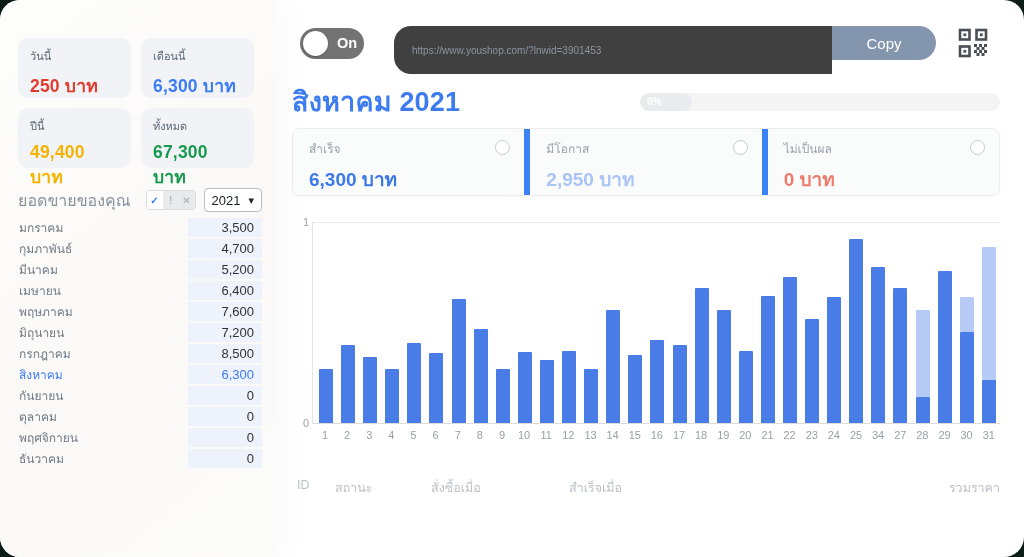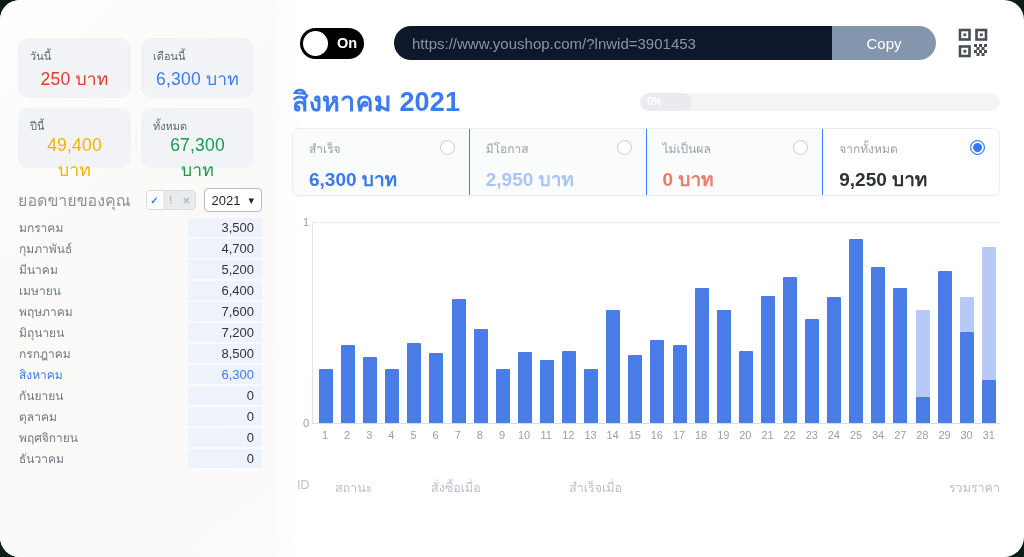--- a/index.html
+++ b/index.html
@@ -7,21 +7,21 @@
   body { background:#0c1d18; font-family:"Liberation Sans", sans-serif; }
   .page { position:relative; width:1024px; height:557px; background:#fff; border-radius:20px; overflow:hidden; }
 
   
   .sidebar { position:absolute; left:0; top:0; width:276px; height:557px;
     background:linear-gradient(140deg,#fdfdfb 0%,#faf9f7 55%,#fbfbfa 100%);
     box-shadow:10px 0 30px rgba(0,0,0,0.025); padding:38px 14px 0 18px; }
   .stat-grid { display:grid; grid-template-columns:113px 113px; gap:10px; }
   .stat-card { background:#f2f3f6; border-radius:10px; height:60px; padding:9px 12px; }
   .stat-label { font-size:11px; color:#5d6a76; }
-  .stat-value { font-size:17.5px; font-weight:normal; margin-top:0; letter-spacing:0.2px;text-align:center; }
+  .stat-value { font-size:17.5px; font-weight:bold; margin-top:7px; letter-spacing:0.2px; }
 
   .sales-header { display:flex; align-items:center; margin-top:20px; height:24px; }
   .sales-title { font-size:16px; color:#8a939c; flex:1; }
   .seg-control { display:flex; height:20px; border:1px solid #d9dcdf; border-radius:4px; overflow:hidden; margin-right:8px; }
   .seg-btn { width:16px; display:flex; align-items:center; justify-content:center; font-size:10px; font-weight:bold;
     background:#e9eaec; color:#b4bac1; cursor:pointer; }
   .seg-btn.sel { background:#fff; color:#2f7bf6; }
   .year-select { display:flex; align-items:center; gap:8px; height:24px; background:#fff; border:1px solid #b8bdc3;
     border-radius:4px; padding:0 7px; font-size:13px; color:#1c1f23; }
   .year-select .chev { font-size:11px; color:#202428; }
@@ -30,41 +30,41 @@
   .month-row { display:flex; align-items:center; height:21px; }
   .m-name { flex:1; font-size:12px; color:#6f7983; padding-left:1px; }
   .m-value { width:74px; height:19px; line-height:19px; background:#edf2fb; color:#2e343a;
     font-size:13px; text-align:right; padding-right:8px; border-radius:1px; }
   .month-row.active .m-name, .month-row.active .m-value { color:#3d7bf0; }
 
   
   .main { position:absolute; left:292px; top:0; width:716px; height:557px; }
 
   .top-row { position:absolute; top:26px; left:8px; right:18px; height:34px; display:flex; align-items:center; }
-  .toggle { width:64px; height:31px; background:#000000; border-radius:16px; position:relative;
+  .toggle { width:64px; height:31px; background:#737373; border-radius:16px; position:relative;
     display:flex; align-items:center; cursor:pointer; flex:0 0 auto; }
   .toggle-knob { position:absolute; left:3px; top:3px; width:25px; height:25px; background:#fff; border-radius:50%;
     box-shadow:0 1px 2px rgba(0,0,0,0.25); }
   .toggle-label { margin-left:37px; color:#fff; font-size:14.5px; font-weight:bold; }
   .url-group { display:flex; flex:1; height:34px; margin-left:30px; margin-right:22px; }
-  .url-input { flex:1; height:34px; background:#0f172a; border:none; outline:none;
-    border-radius:17px 0 0 17px; padding:0 18px; font-size:15px; color:#8b95a1; font-family:"Liberation Sans",sans-serif; }
+  .url-input { flex:1; height:48px; background:#404040; border:none; outline:none;
+    border-radius:17px 0 0 17px; padding:0 18px; font-size:10px; color:#8b95a1; font-family:"Liberation Sans",sans-serif; }
   .copy-btn { width:104px; height:34px; background:#8396ad; color:#fff; border:none; border-radius:0 17px 17px 0;
     font-size:15px; font-family:"Liberation Sans",sans-serif; cursor:pointer; }
   .qr-wrap { width:32px; height:32px; flex:0 0 auto; cursor:pointer; display:flex; align-items:center; }
 
   .title-row { position:absolute; top:80px; left:0; right:8px; display:flex; align-items:center; justify-content:space-between; }
   .page-title { font-size:27px; font-weight:bold; color:#3d7bf0; letter-spacing:0.2px; }
   .progress { width:360px; height:18px; background:#f4f4f5; border-radius:9px; overflow:hidden; }
   .progress-chip { width:52px; height:18px; background:#e9ebee; border-radius:9px; color:#fff;
     font-size:10px; font-weight:bold; line-height:18px; padding-left:7px; }
 
   .summary-card { position:absolute; top:128px; left:0; right:8px; height:68px; background:#fff;
     border:1px solid #ececec; border-radius:8px; box-shadow:0 1px 3px rgba(0,0,0,0.03); display:flex; overflow:hidden; }
-  .seg { flex:1; padding:10px 14px 0 16px; background:#fafbfb; border-right:1px solid #3b82f6; position:relative; cursor:pointer; }
+  .seg { flex:1; padding:10px 14px 0 16px; background:#fafbfb; border-right:6px solid #3b82f6; position:relative; cursor:pointer; }
   .seg:last-child { border-right:none; }
   .seg.selected { background:#fff; }
   .seg-label { font-size:12px; color:#99a2ab; }
   .seg-value { font-size:19px; font-weight:bold; margin-top:6px; }
   .radio { position:absolute; top:11px; right:14px; width:15px; height:15px; border-radius:50%;
     border:1px solid #c6cbd1; background:#fff; }
   .radio.on { border:1.5px solid #2f7bf6; background:#2f7bf6; box-shadow:inset 0 0 0 2px #fff; }
 
   .chart { position:absolute; top:222px; left:0; right:8px; }
   .plot-wrap { position:relative; margin-left:20px; height:202px; border-left:1px solid #e4e4e4;
@@ -226,25 +226,20 @@
       </div>
       <div class="seg">
         <div class="seg-label">มีโอกาส</div>
         <div class="radio"></div>
         <div class="seg-value" style="color: rgb(170, 196, 247);">2,950 บาท</div>
       </div>
       <div class="seg">
         <div class="seg-label">ไม่เป็นผล</div>
         <div class="radio"></div>
         <div class="seg-value" style="color: rgb(238, 122, 110);">0 บาท</div>
-      </div>
-      <div class="seg selected">
-        <div class="seg-label">จากทั้งหมด</div>
-        <div class="radio on"></div>
-        <div class="seg-value" style="color: rgb(44, 50, 56);">9,250 บาท</div>
       </div>
     </div>
 
     <div class="chart">
       <div class="plot-wrap">
         <div class="ytick top">1</div>
         <div class="ytick bottom">0</div>
         <div class="bars">
             <div class="bar-slot">
               <div class="bar" style="height: 54px;"></div>

